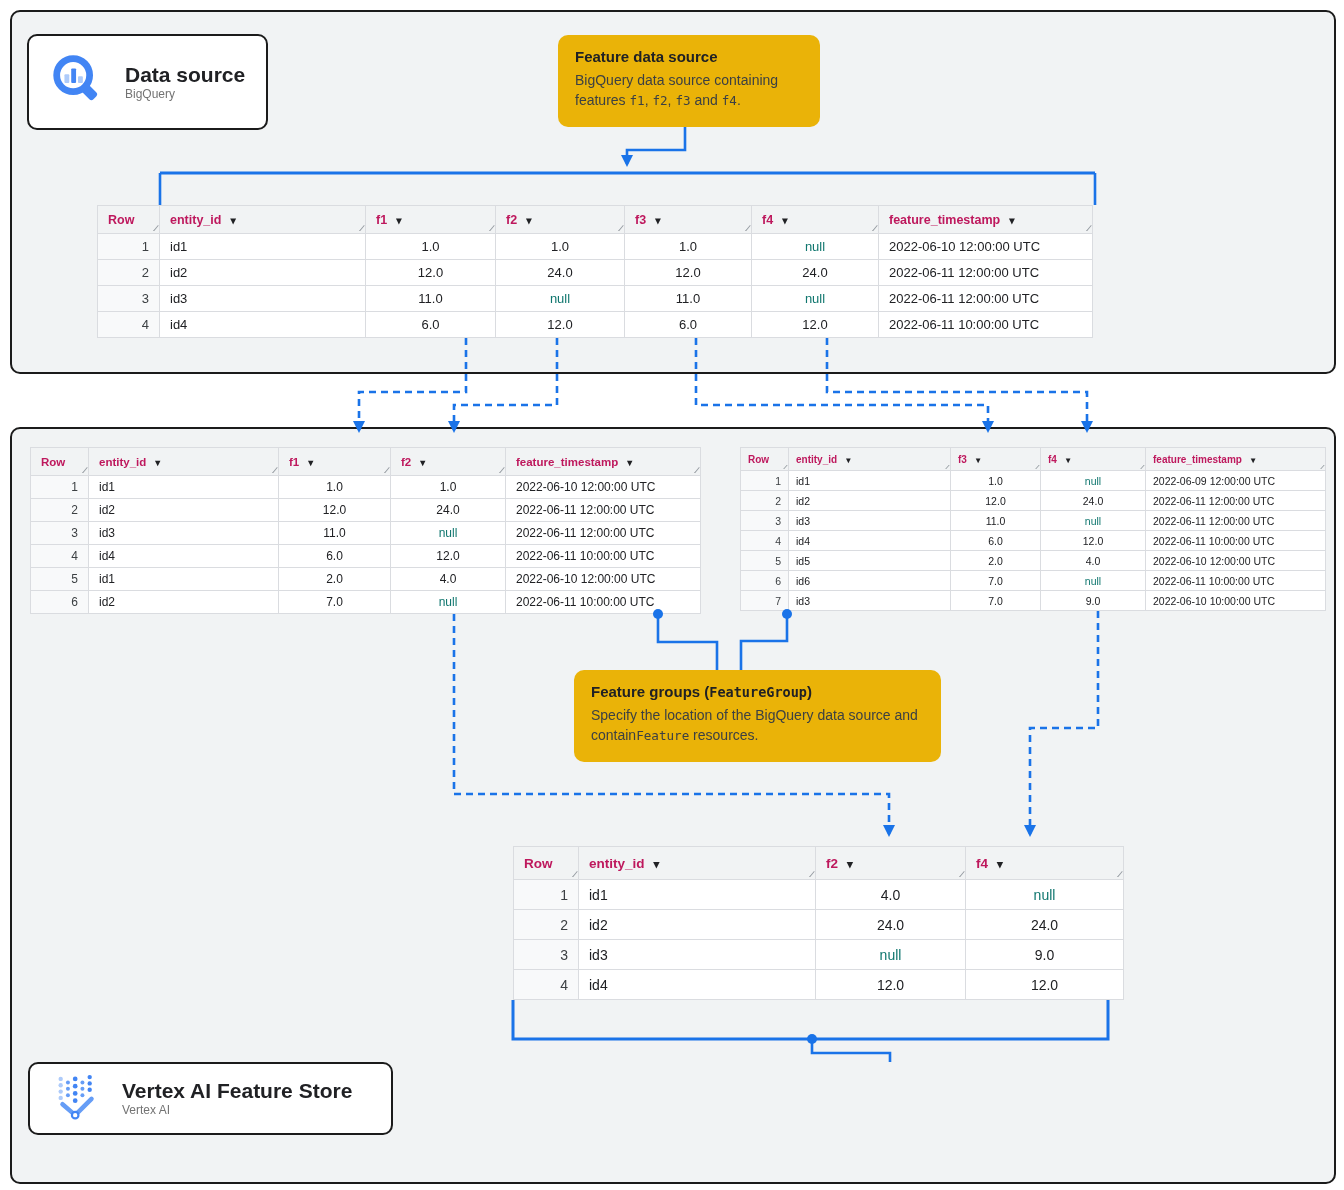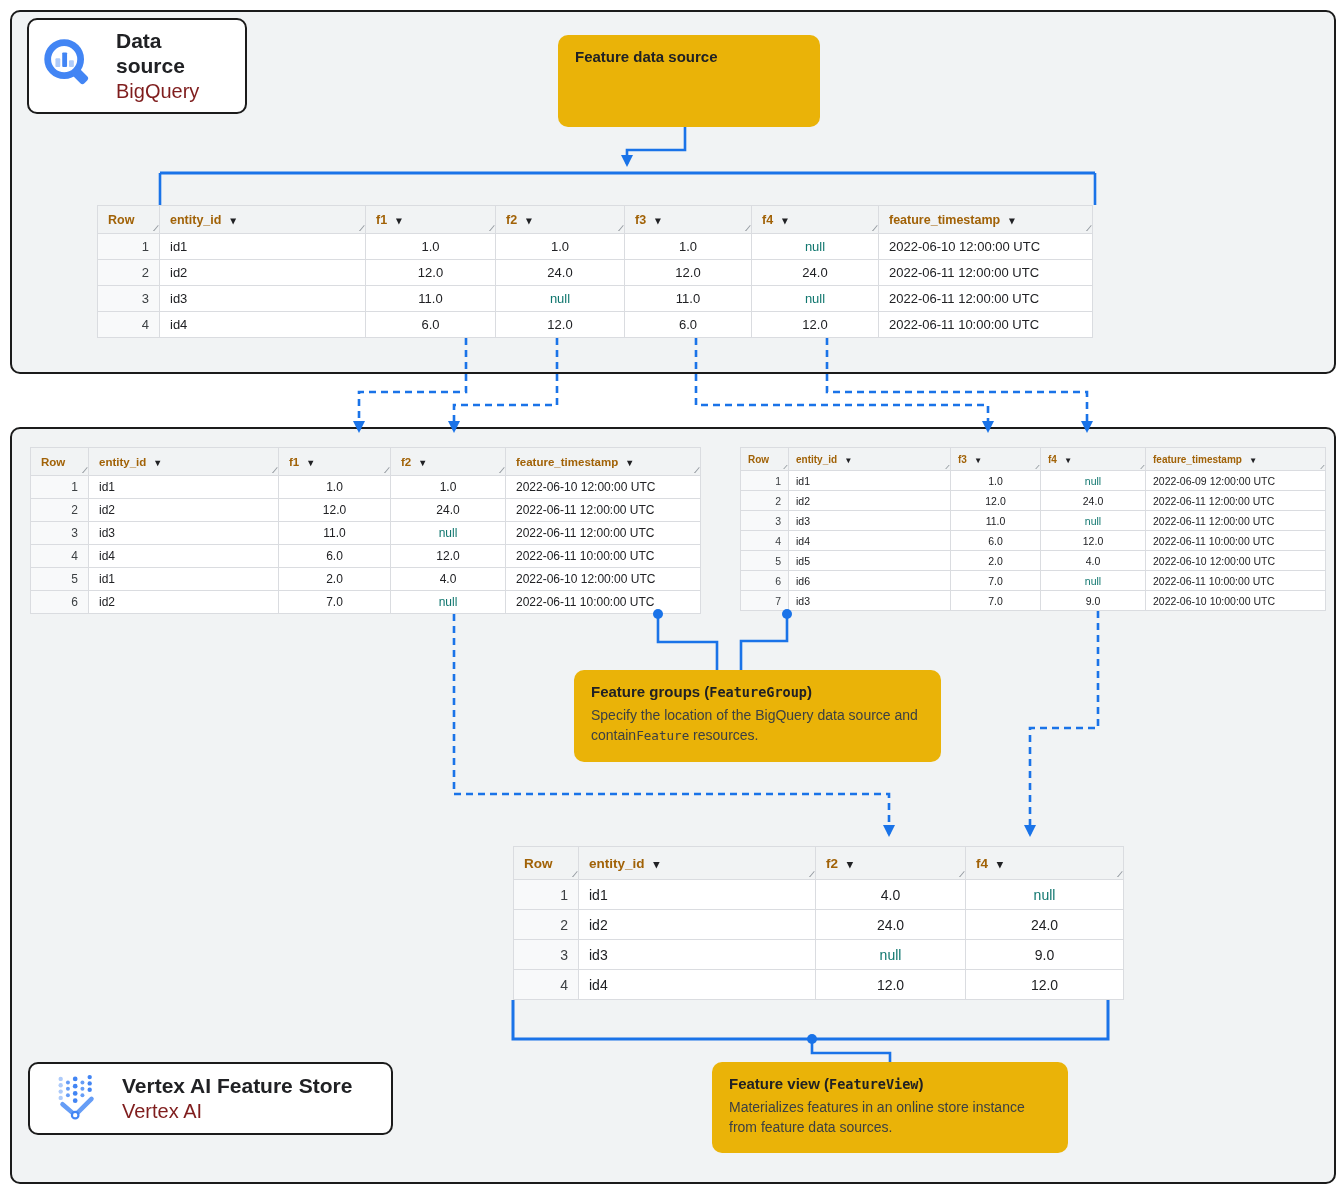--- a/index.html
+++ b/index.html
@@ -2,29 +2,29 @@
 <html><head>
 <meta charset="utf-8">
 <style>
   html,body{margin:0;padding:0;background:#ffffff;}
   #page{position:relative;width:1344px;height:1190px;background:#ffffff;
         font-family:"Liberation Sans",sans-serif;color:#202124;overflow:hidden;}
   .panel{position:absolute;background:#f1f3f4;border:2px solid #1b1b1b;border-radius:10px;}
   .card{position:absolute;background:#ffffff;border:2px solid #1b1b1b;border-radius:10px;
         display:flex;align-items:center;gap:16px;padding:0 18px;box-sizing:border-box;}
   .card .ttl{font-size:21px;font-weight:bold;color:#202124;line-height:1.2;}
-  .card .sub{font-size:20px;color:#7f1d1d;line-height:1.3;}
+  .card .sub{font-size:12px;color:#737373;line-height:1.3;}
   .callout{position:absolute;background:#eab308;border-radius:10px;padding:13px 17px;box-sizing:border-box;}
   .callout .ct{font-size:15px;font-weight:bold;color:#202124;margin-bottom:6px;}
   .callout .cb{font-size:14px;color:#3c4043;line-height:1.42;}
   .code{font-family:"DejaVu Sans Mono",monospace;font-size:0.90em;}
   .tblwrap{position:absolute;background:#ffffff;}
   table{border-collapse:collapse;table-layout:fixed;width:100%;}
   th,td{border:1px solid #dadce0;padding:0 10px;box-sizing:border-box;overflow:hidden;white-space:nowrap;}
-  th{background:#f1f3f4;color:#a16207;font-weight:bold;text-align:left;position:relative;}
+  th{background:#f1f3f4;color:#be185d;font-weight:bold;text-align:left;position:relative;}
   td{background:#ffffff;color:#202124;}
   td.rownum{background:#f8f9fa;color:#3c4043;text-align:right;}
   td.num{text-align:center;}
   td.txt{text-align:left;}
   td.nul{color:#0f766e;}
   .caret::before{content:"\25BE";}
   .caret{margin-left:9px;color:#202124;font-size:0.85em;}
   .rz{position:absolute;right:3px;bottom:0px;font-size:8px;color:#9aa0a6;
       transform:skewX(-12deg);letter-spacing:-1px;font-style:normal;}
   .rz::before{content:"\2215\2215";}
@@ -38,38 +38,39 @@
   .z2{z-index:2;} .z3{z-index:3;}
 </style>
 </head>
 <body>
 
 <div id="page">
 
   <div class="panel" style="left:10px;top:10px;width:1322px;height:360px;"></div>
   <div class="panel" style="left:10px;top:427px;width:1322px;height:753px;"></div>
 
-  <div class="card" style="left:27px;top:18px;width:220px;height:96px;padding-left:9px;">
+  <div class="card" style="left:27px;top:34px;width:241px;height:96px;">
     <span>
       <svg width="62" height="62" viewBox="0 0 64 64">
         <circle cx="27" cy="27" r="17" fill="#ffffff" stroke="#4285f4" stroke-width="7"></circle>
         <rect x="18" y="26" width="5" height="9" rx="1" fill="#aecbfa"></rect>
         <rect x="25" y="20" width="5" height="15" rx="1" fill="#4285f4"></rect>
         <rect x="32" y="28" width="5" height="7" rx="1" fill="#aecbfa"></rect>
         <rect x="38" y="35" width="10" height="18" rx="3" fill="#4285f4" transform="rotate(-45 43 44)"></rect>
       </svg>
     </span>
     <span>
       <div class="ttl">Data source</div>
       <div class="sub">BigQuery</div>
     </span>
   </div>
 
   <div class="callout" style="left:558px;top:35px;width:262px;height:92px;">
     <div class="ct"><span>Feature data source</span></div>
+    <div class="cb"><span>BigQuery data source containing features </span><span class="code">f1</span><span>, </span><span class="code">f2</span><span>, </span><span class="code">f3</span><span> and </span><span class="code">f4</span><span>.</span></div>
   </div>
 
   <div class="tblwrap z2" style="left:97px;top:205px;width:995px;">
     <table class="t-main">
       <colgroup>
           <col style="width:62px">
           <col style="width:206px">
           <col style="width:130px">
           <col style="width:129px">
           <col style="width:127px">
@@ -308,24 +309,20 @@
           <tr>
             <td class="rownum">4</td>
             <td class="txt">id4</td>
             <td class="num">12.0</td>
             <td class="num">12.0</td>
           </tr>
         </tbody>
     </table>
   </div>
 
-  <div class="callout z3" style="left:712px;top:1062px;width:356px;height:91px;">
-    <div class="ct"><span>Feature view (</span><span class="code">FeatureView</span><span>)</span></div>
-    <div class="cb"><span>Materializes features in an online store instance from feature data sources.</span></div>
-  </div>
 
   <div class="card" style="left:28px;top:1062px;width:365px;height:73px;">
     <span>
       <svg width="58" height="58" viewBox="0 0 64 64">
         <g fill="#669df6">
           <circle cx="14" cy="12" r="2.4" fill="#aecbfa"></circle>
             <circle cx="14" cy="19" r="2.4" fill="#aecbfa"></circle>
           <circle cx="14" cy="26" r="2.4" fill="#aecbfa"></circle>
             <circle cx="14" cy="33" r="2.4" fill="#aecbfa"></circle>
           <circle cx="22" cy="16" r="2.2"></circle>

